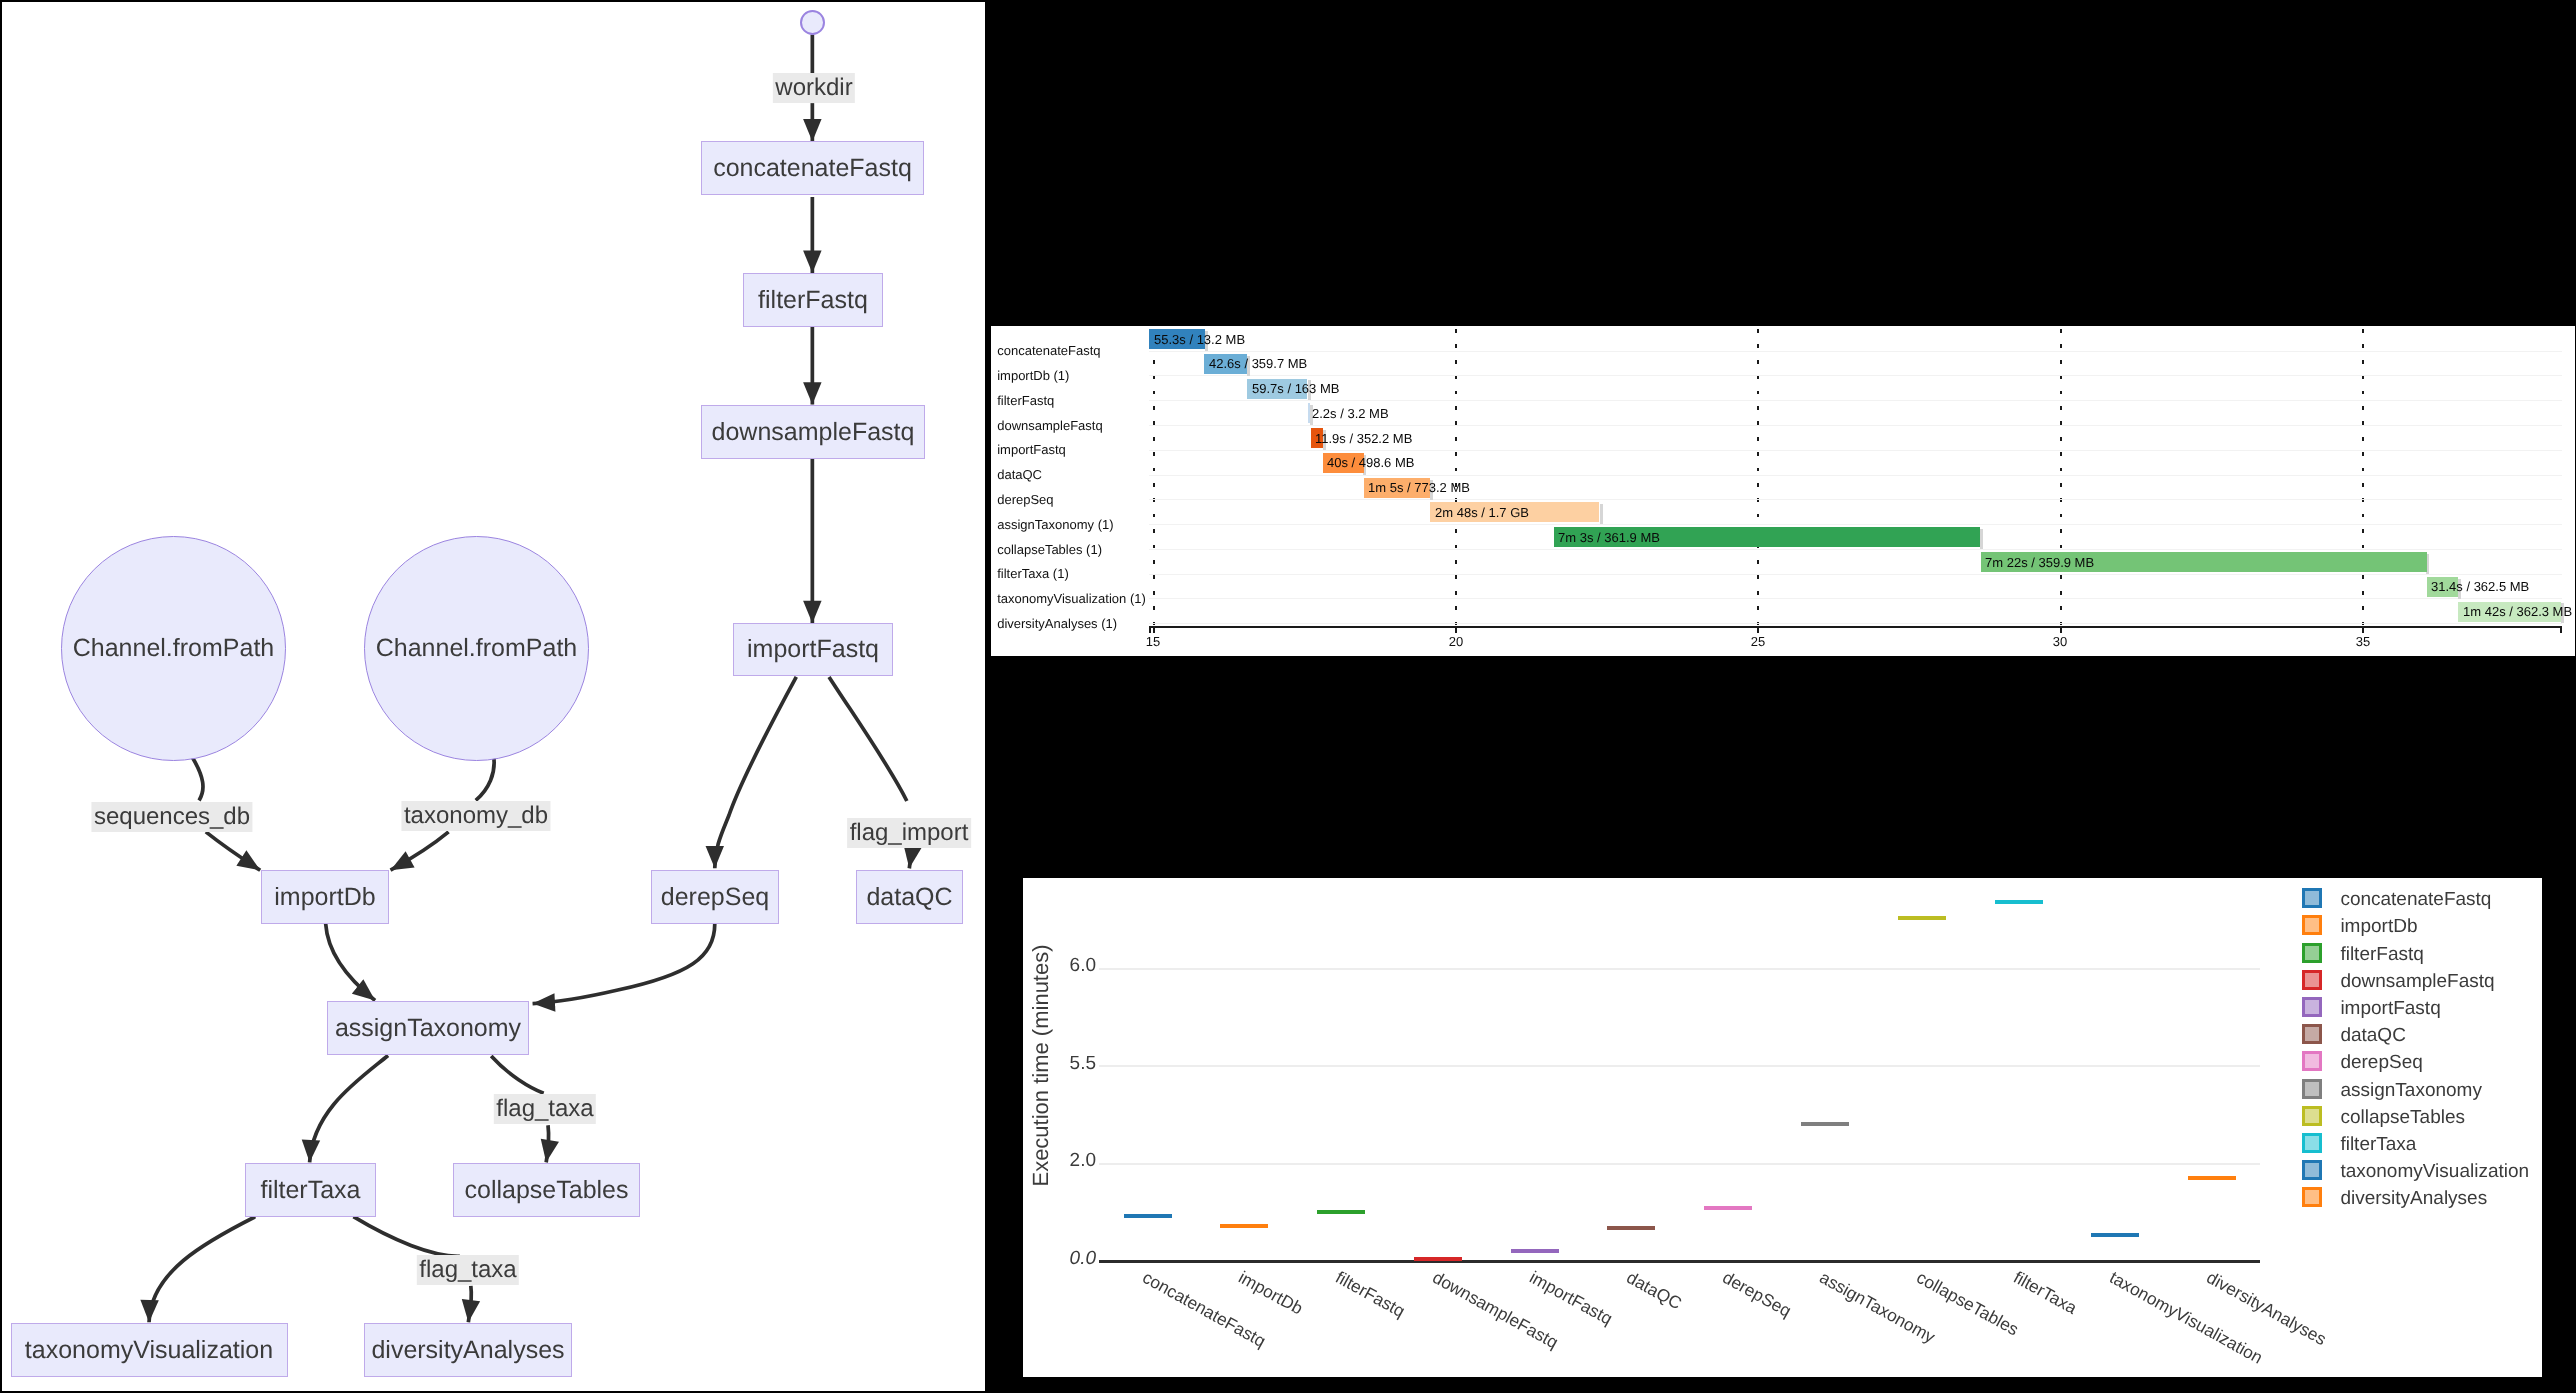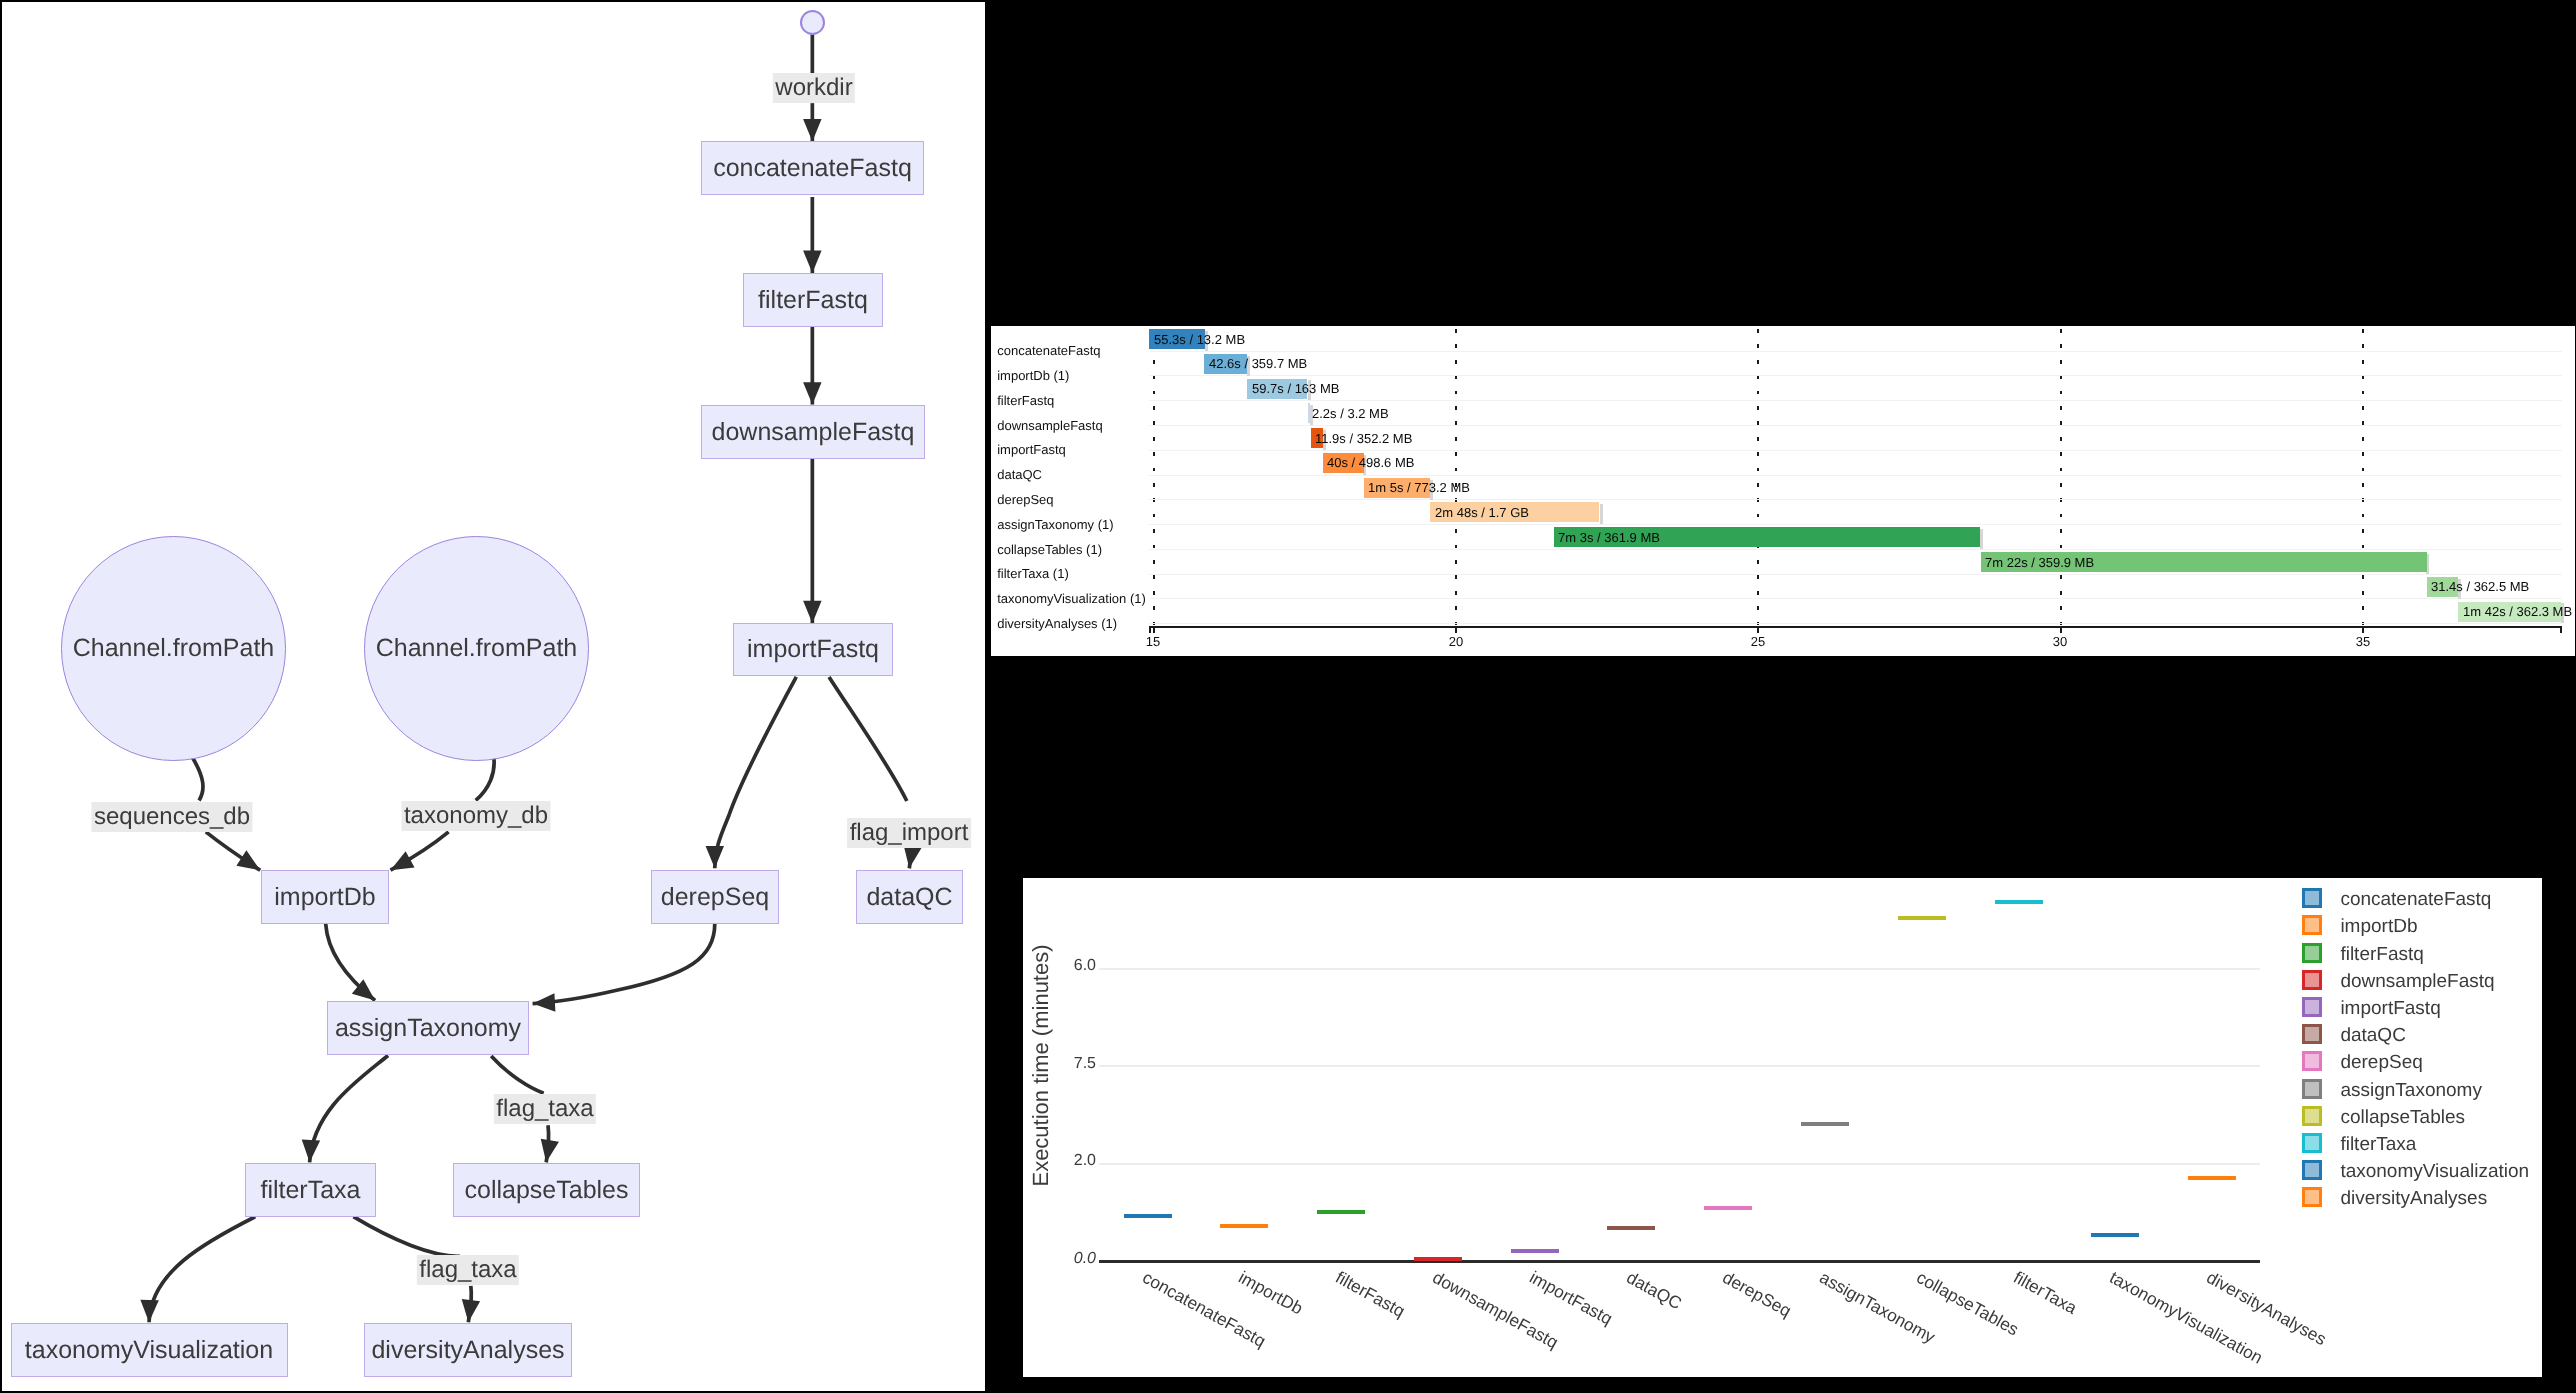--- a/index.html
+++ b/index.html
@@ -30,21 +30,21 @@
   .g-bar{position:absolute;}
   .g-bar-shadow{position:absolute;background:#d6d6d6;}
   .g-bar-text{position:absolute;color:#0a0a0a;font-size:13px;line-height:0;white-space:nowrap;}
   .g-axis{position:absolute;background:#1a1a1a;}
   .g-tick-label{position:absolute;color:#111;font-size:13px;line-height:0;transform:translateX(-50%);}
 
   
   .p-grid{position:absolute;height:1.9px;background:#EDEDED;}
   .p-axis{position:absolute;background:#2b2b2b;}
   .p-marker{position:absolute;}
-  .p-ytick{position:absolute;color:#3b3b3b;font-size:16px;transform:translate(-100%,-50%);
+  .p-ytick{position:absolute;color:#3b3b3b;font-size:19px;transform:translate(-100%,-50%);
            text-align:left;white-space:nowrap;}
   .p-ylabel{position:absolute;color:#3b3b3b;font-size:22px;white-space:nowrap;
             transform-origin:50% 50%;transform:rotate(-90deg);text-align:center;}
   .p-xtick{position:absolute;color:#3b3b3b;font-size:17.3px;white-space:nowrap;
            transform-origin:0 0;transform:rotate(29deg);}
   .p-legend-item{position:absolute;display:flex;align-items:center;}
   .p-legend-swatch{box-sizing:border-box;width:20.4px;height:20.4px;border-width:3.1px;border-style:solid;}
   .p-legend-label{margin-left:18px;position:relative;top:1.9px;color:#3b3b3b;font-size:19px;white-space:nowrap;}
 </style>
 </head>
@@ -213,21 +213,21 @@
 <div class="g-tick-label" style="left:1069px;top:316px;">30</div>
 <div class="g-axis" style="left:1371px;top:300px;width:1.5px;height:6.8px;"></div>
 <div class="g-tick-label" style="left:1372px;top:316px;">35</div>
 </div>
 
 <div class="panel" id="plot-panel">
 <div class="p-ytick" style="left:73px;top:381px;font-style:italic;">0.0</div>
 <div class="p-grid" style="left:76px;top:285px;width:1161px;"></div>
 <div class="p-ytick" style="left:73px;top:283px;">2.0</div>
 <div class="p-grid" style="left:76px;top:187px;width:1161px;"></div>
-<div class="p-ytick" style="left:73px;top:186px;">7.5</div>
+<div class="p-ytick" style="left:73px;top:186px;">5.5</div>
 <div class="p-grid" style="left:76px;top:90px;width:1161px;"></div>
 <div class="p-ytick" style="left:73px;top:88px;">6.0</div>
 <div class="p-axis" style="left:76px;top:382px;width:1161px;height:2.5px;"></div>
 <div class="p-marker" style="left:101px;top:336px;width:48px;height:4.3px;background:#1f77b4;"></div>
 <div class="p-xtick" style="left:126px;top:389px;">concatenateFastq</div>
 <div class="p-marker" style="left:197px;top:346px;width:48px;height:4.3px;background:#ff7f0e;"></div>
 <div class="p-xtick" style="left:222px;top:389px;">importDb</div>
 <div class="p-marker" style="left:294px;top:332px;width:48px;height:4.3px;background:#2ca02c;"></div>
 <div class="p-xtick" style="left:319px;top:389px;">filterFastq</div>
 <div class="p-marker" style="left:391px;top:379px;width:48px;height:4.3px;background:#d62728;"></div>

